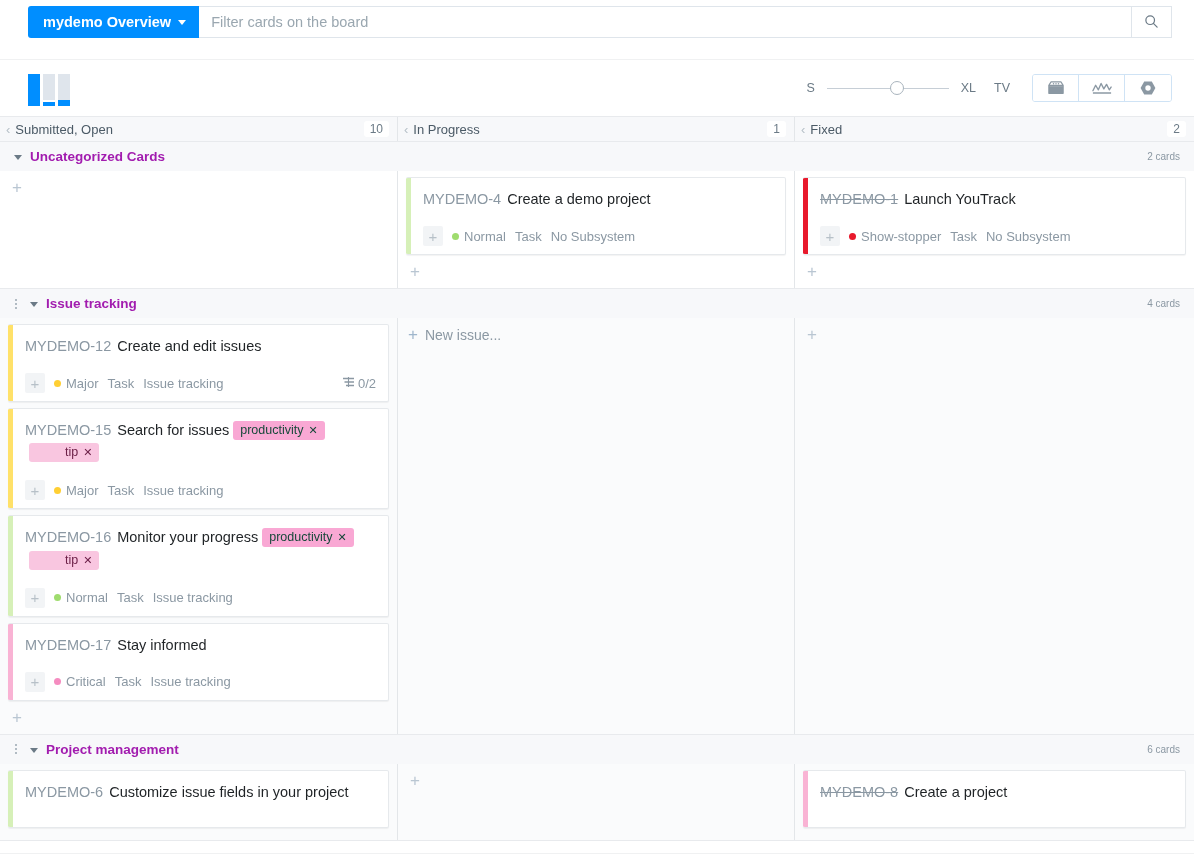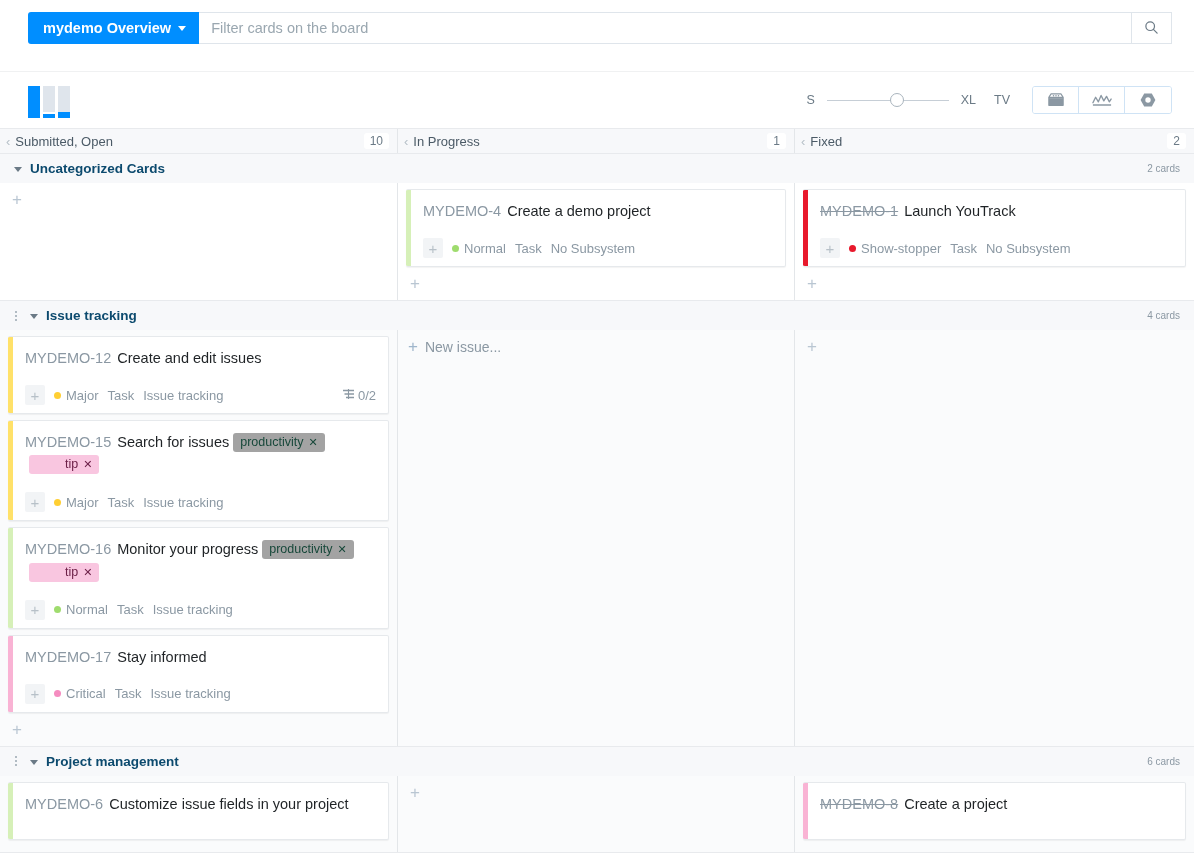--- a/index.html
+++ b/index.html
@@ -6,21 +6,21 @@
   html, body {
     width: 1194px; height: 863px;
     font-family: "Liberation Sans", sans-serif;
     background: #ffffff;
     color: #1f2326;
     overflow: hidden;
   }
 
   
   .topbar {
-    height: 72px;
+    height: 60px;
     background: #ffffff;
     display: flex;
     align-items: center;
     padding: 0 22px 16px 28px;
     border-bottom: 1px solid #f0f1f2;
   }
   .board-select {
     background: #008eff;
     color: #ffffff;
     height: 32px;
@@ -184,21 +184,21 @@
   }
   .drag-dots i { width: 2px; height: 2px; background: #9aa7b0; border-radius: 50%; display: block; }
   .swim-caret {
     width: 0; height: 0;
     border-left: 4px solid transparent;
     border-right: 4px solid transparent;
     border-top: 5px solid #6b7a86;
     margin: 2px 8px 0 4px;
     cursor: pointer;
   }
-  .swim-title { font-size: 13.5px; font-weight: bold; color: #0c4a6e; cursor: pointer; text-align: right; }
+  .swim-title { font-size: 13.5px; font-weight: bold; color: #a21caf; cursor: pointer; text-align: right; }
   .swim-count { margin-left: auto; font-size: 10px; color: #8b98a3; }
 
   .lane-body { display: flex; }
   .cell {
     border-right: 1px solid #e3e6e9;
     padding: 6px 8px 6px 8px;
     position: relative;
   }
   .cell:last-child { border-right: none; }
   .cell.uncat { background: #ffffff; }
@@ -232,21 +232,21 @@
     gap: 5px;
     border-radius: 3px;
     padding: 1px 7px;
     font-size: 12.5px;
     margin: 0 4px 2px 4px;
     line-height: 17px;
     vertical-align: middle;
     cursor: pointer;
   }
   .tag .x { font-size: 11px; cursor: pointer; }
-  .tag-green { background: #a3a3a3; color: #17483a; }
+  .tag-green { background: #f9a8d4; color: #17483a; }
   .tag-pink  { background: #f9c6e0; color: #6d2048; padding-left: 36px; }
 
   .card-meta {
     margin-top: 16px;
     display: flex;
     align-items: center;
     gap: 9px;
     font-size: 13px;
     color: #8b98a3;
   }

